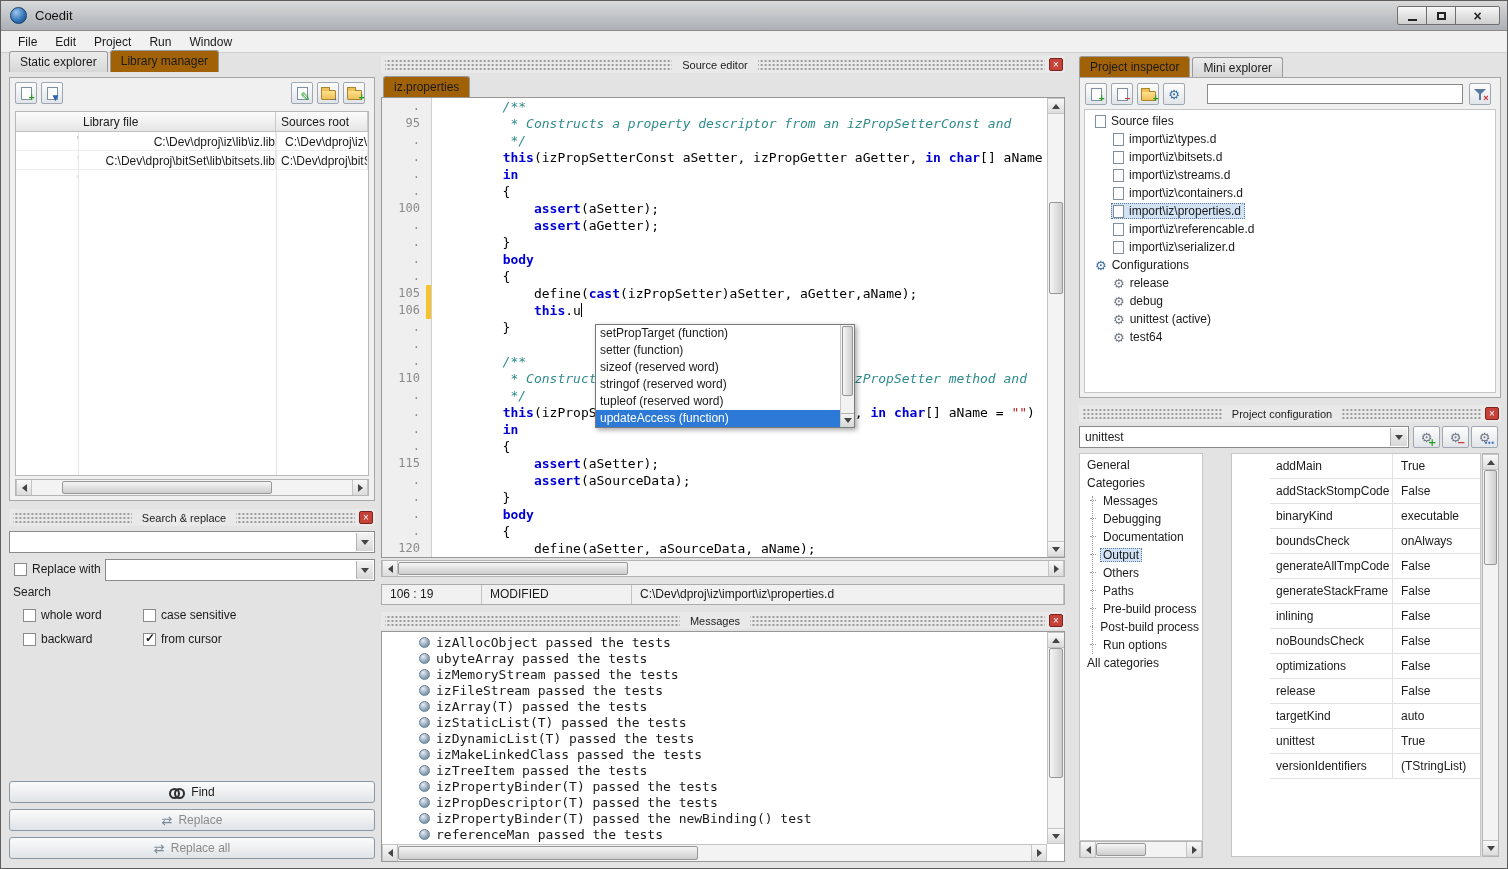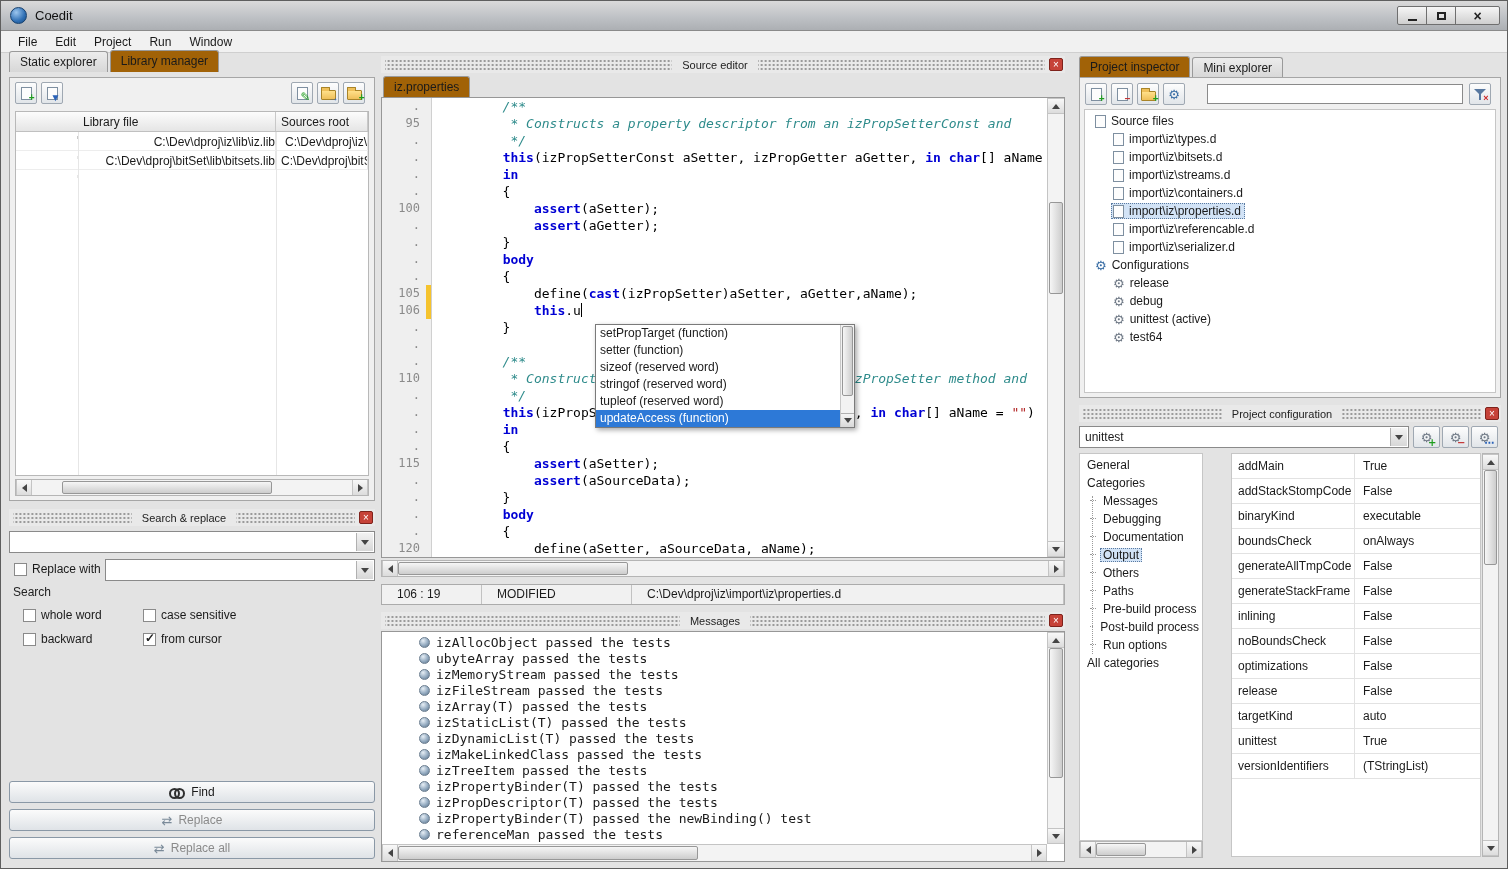--- a/index.html
+++ b/index.html
@@ -124,21 +124,21 @@
   .ctext{white-space:pre;padding-left:8px;font-family:"DejaVu Sans Mono",monospace;font-size:13px;color:#000;flex:1;overflow:hidden;}
   .tk-p{color:#000;}
   .tk-k{color:#0000D4;font-weight:bold;}
   .tk-c{color:#2E8B8B;font-style:italic;}
   .tk-s{color:#B22222;}
   .caret{display:inline-block;width:1px;height:14px;background:#000;vertical-align:-2px;}
   .ed-vscroll{right:0;top:0;height:459px;position:absolute;border:none;border-left:1px solid #C4C4C4;}
   .ed-hscroll{left:380px;top:559px;width:684px;}
   .ed-status{position:absolute;left:380px;top:583px;width:684px;height:21px;background:#F1F1F1;
     border:1px solid #ABABAB;display:flex;}
-  .st-cell{border-right:1px solid #C2C2C2;padding:0 15px;line-height:19px;white-space:nowrap;overflow:hidden;}
+  .st-cell{border-right:1px solid #C2C2C2;padding:0 8px;line-height:19px;white-space:nowrap;overflow:hidden;}
   .st-pos{width:100px;flex:0 0 auto;} .st-state{width:150px;flex:0 0 auto;} .st-file{flex:1;}
   
   .popup{position:absolute;left:594px;top:323px;width:260px;height:104px;background:#fff;border:1px solid #7A7A7A;
     box-shadow:2px 2px 5px rgba(0,0,0,.35);display:flex;z-index:50;}
   .popup-list{flex:1;overflow:hidden;}
   .popup-item{height:17px;line-height:17px;padding-left:4px;font-size:12px;white-space:nowrap;}
   .popup-item.selected{background:#2D79D7;color:#fff;}
   .popup-sb{width:14px;flex:0 0 auto;border-left:1px solid #C8C8C8;background:#F2F2F2;display:flex;flex-direction:column;}
   .psb-thumb{height:70px;margin:1px;background:linear-gradient(90deg,#F6F6F6,#CDCDCD);border:1px solid #979797;border-radius:2px;}
   .psb-spacer{flex:1;}
@@ -172,21 +172,21 @@
   .pc-cats{position:absolute;left:1078px;top:452px;width:124px;height:388px;background:#fff;border:1px solid #C6C6C6;
     overflow:hidden;padding-top:2px;}
   .cat-row{display:flex;align-items:center;height:18px;white-space:nowrap;padding-left:4px;}
   .cat-row.child{padding-left:10px;}
   .cat-row.child::before{content:"";display:inline-block;width:6px;height:1px;border-top:1px dotted #9A9A9A;margin-right:4px;}
   .cat-vline{position:absolute;left:12px;top:42px;height:158px;border-left:1px dotted #9A9A9A;}
   .citem{padding:0 3px;}
   .citem.sel{background:#D2E3F6;outline:1px dotted #5A7AA0;outline-offset:-1px;}
   .pc-cats-hscroll{left:1078px;top:840px;width:124px;}
   .pc-grid{position:absolute;left:1230px;top:452px;width:250px;height:404px;background:#fff;border:1px solid #C6C6C6;overflow:hidden;}
-  .prop-row{display:flex;height:25px;border-bottom:1px solid #E2E2E2;}
+  .prop-row{display:flex;height:25px;border-bottom:1px solid #E2E2E2;margin-left:38px;}
   .prop-name{width:123px;flex:0 0 auto;border-right:1px solid #E2E2E2;padding:5px 0 0 6px;overflow:hidden;white-space:nowrap;}
   .prop-value{flex:1;padding:5px 0 0 8px;overflow:hidden;white-space:nowrap;}
   .pc-vscroll{left:1481px;top:452px;height:404px;}
 </style>
 </head>
 <body>
 
 <div class="app">
 
   <div class="titlebar">

